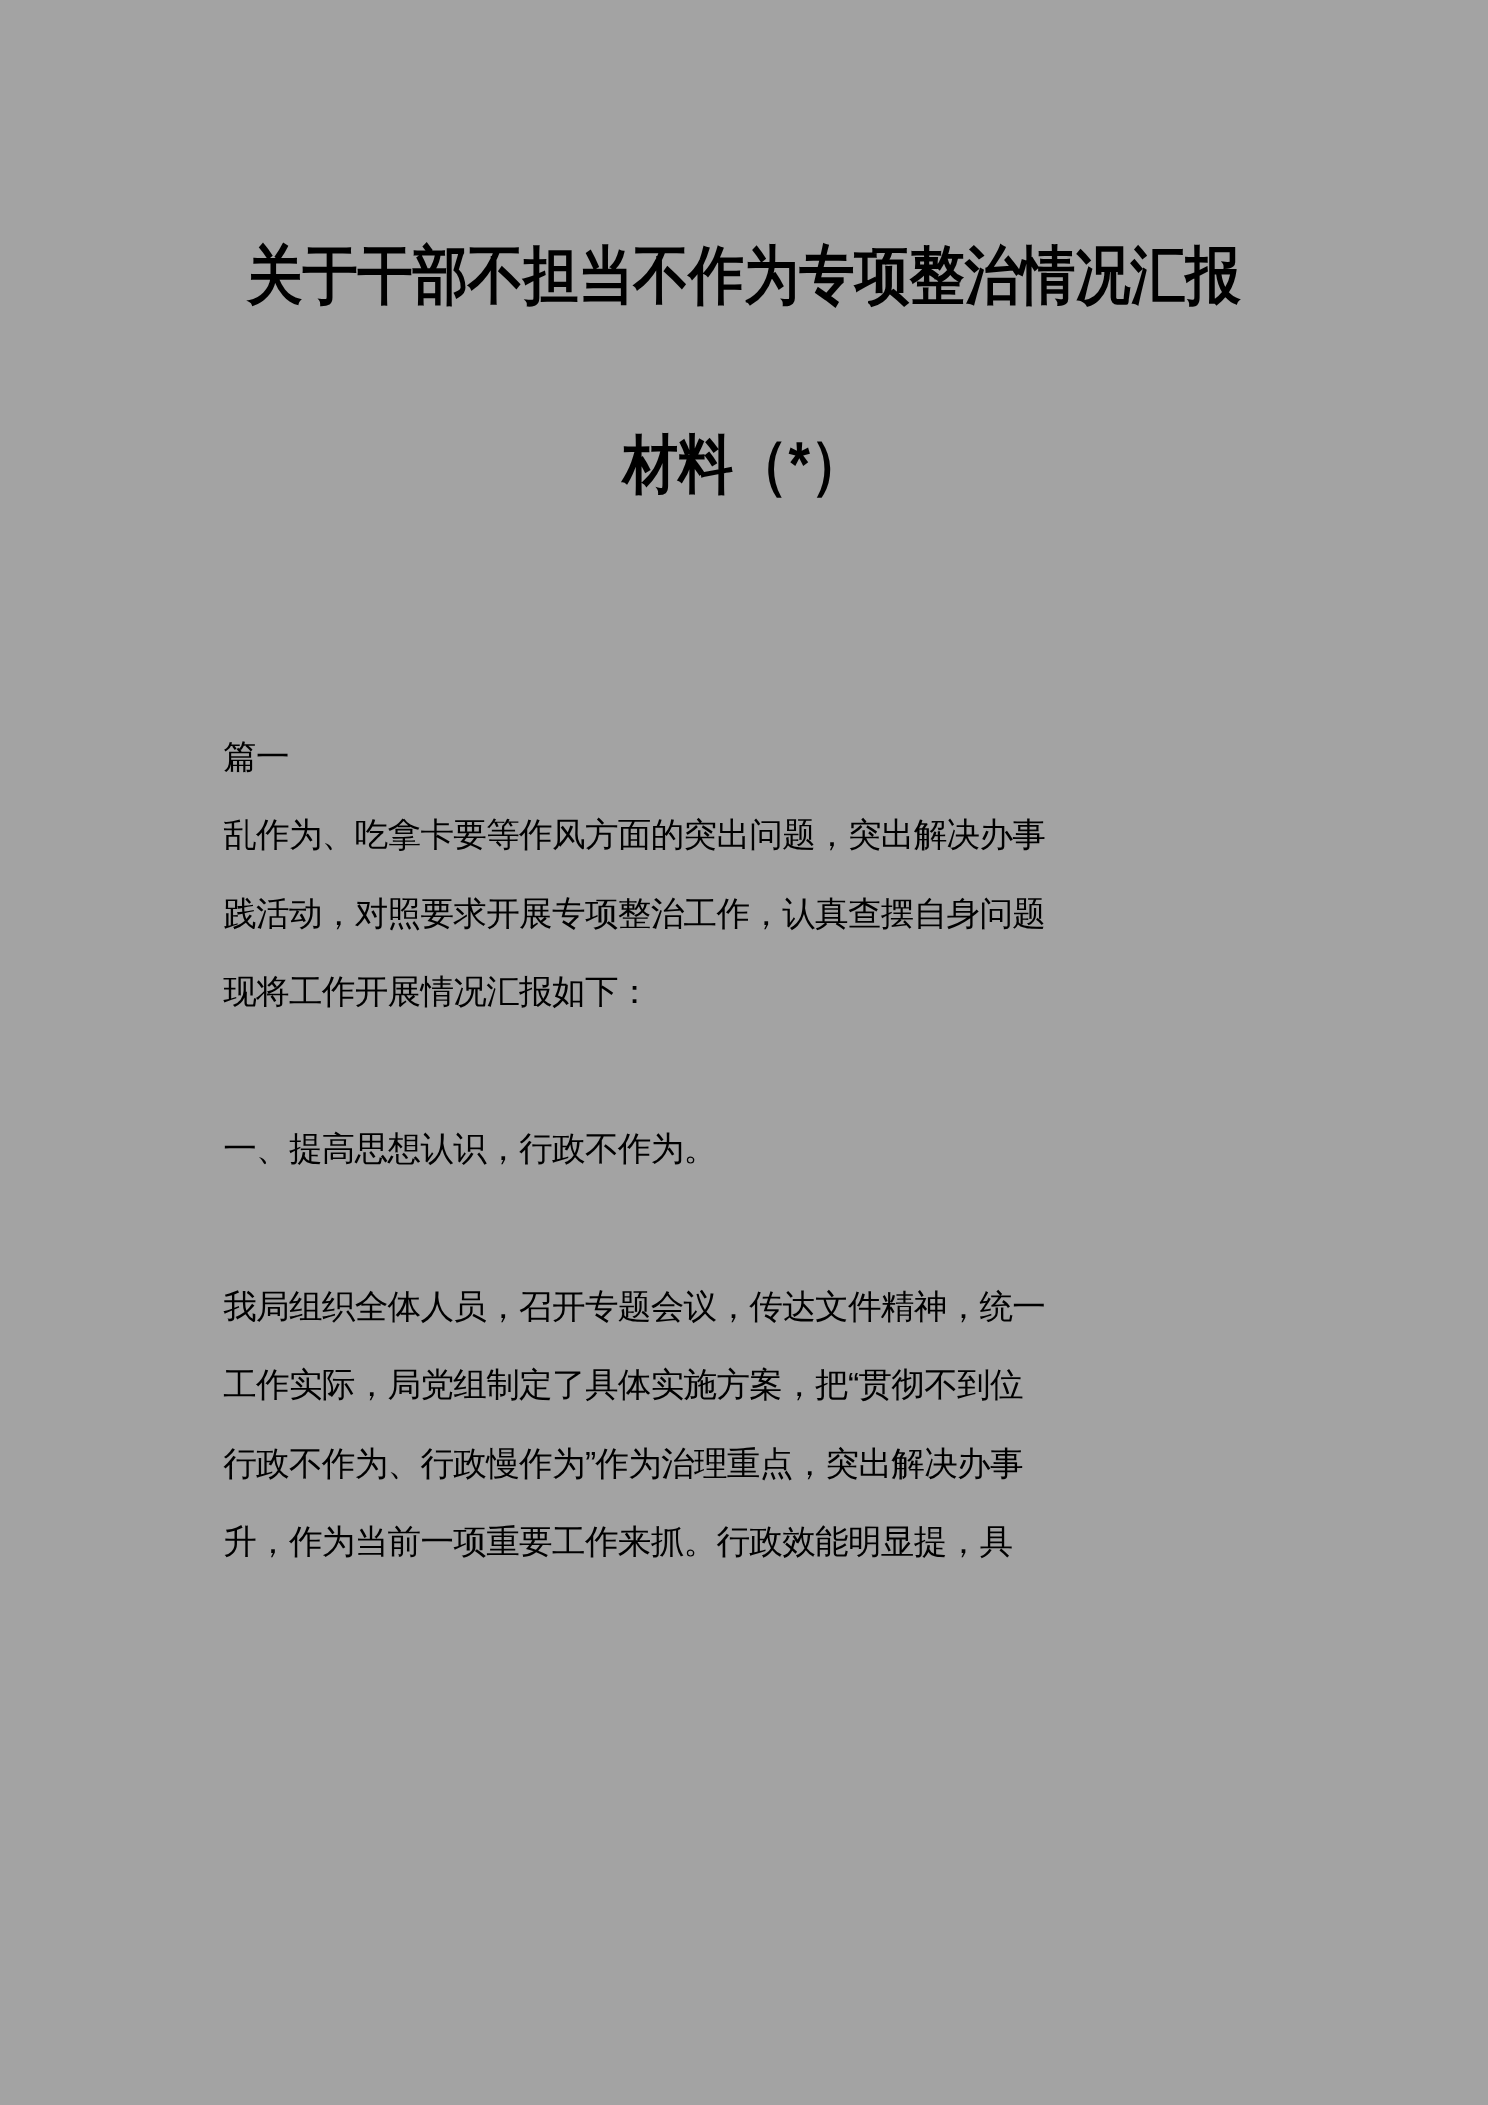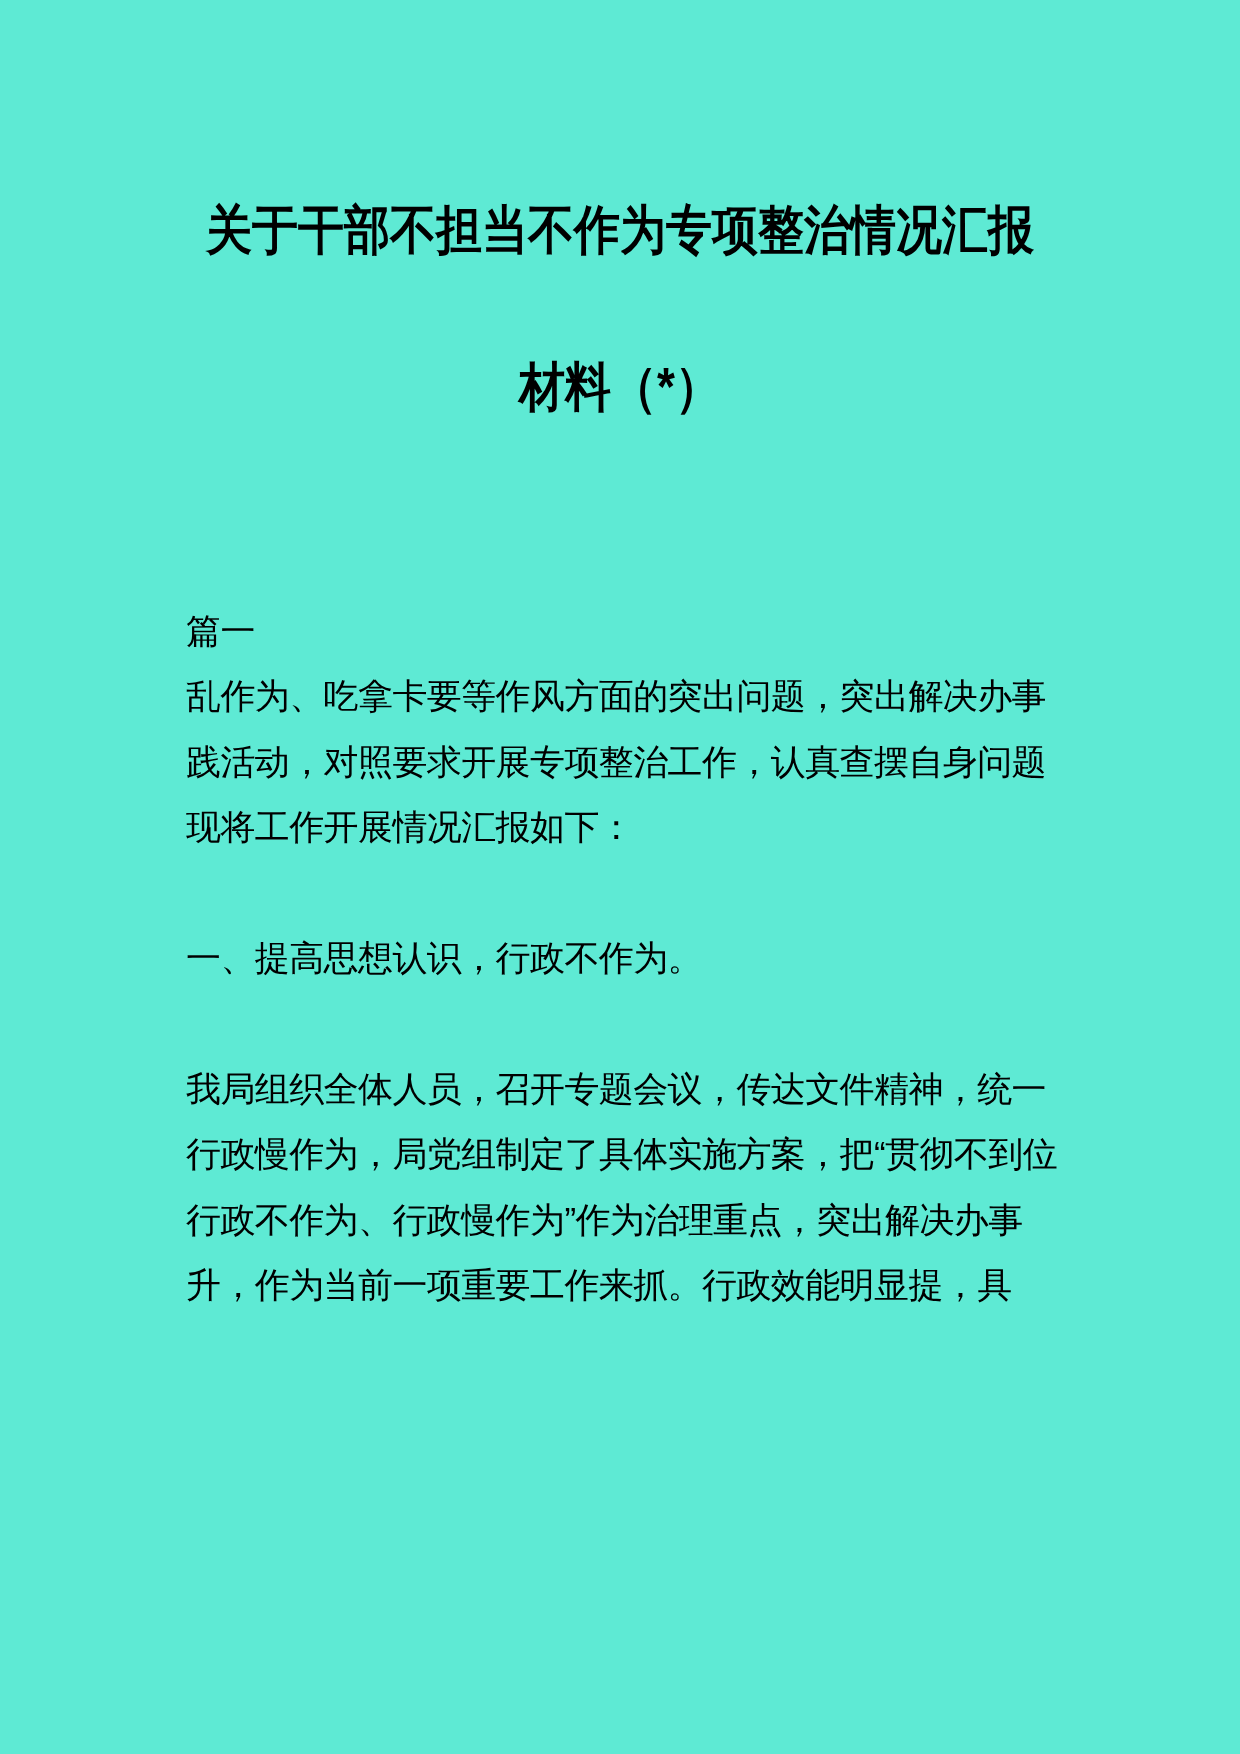--- a/index.html
+++ b/index.html
@@ -7,21 +7,21 @@
     width: 1240px;
     height: 1754px;
     background: #ffffff;
     color: #000000;
     font-family: "Liberation Sans", sans-serif;
   }
   .page {
     position: relative;
     width: 1240px;
     height: 1754px;
-    background: #5eead4;
+    background: #a3a3a3;
     overflow: hidden;
   }
   .title-line {
     position: absolute;
     left: 0;
     width: 100%;
     text-align: center;
     font-weight: 700;
     font-size: 46px;
     line-height: 58px;
@@ -29,21 +29,21 @@
     transform-origin: center top;
     white-space: nowrap;
   }
   .title-line-1 { top: 196px; }
   .title-line-2 { top: 353px; }
   .doc-body {
     position: absolute;
     top: 598px;
     left: 186px;
     width: 886px;
-    font-size: 35px;
+    font-size: 28px;
     font-weight: 400;
   }
   .bline {
     height: 65.4px;
     line-height: 65.4px;
     white-space: nowrap;
     letter-spacing: -0.6px;
   }
 </style>
 </head>
@@ -62,18 +62,18 @@
     <div class="bline">践活动，对照要求开展专项整治工作，认真查摆自身问题</div>
     <div class="bline">现将工作开展情况汇报如下：</div>
 
     <div class="bline"></div>
 
     <div class="bline">一、提高思想认识，行政不作为。</div>
 
     <div class="bline"></div>
 
     <div class="bline">我局组织全体人员，召开专题会议，传达文件精神，统一</div>
-    <div class="bline">行政慢作为，局党组制定了具体实施方案，把“贯彻不到位</div>
+    <div class="bline">工作实际，局党组制定了具体实施方案，把“贯彻不到位</div>
     <div class="bline">行政不作为、行政慢作为”作为治理重点，突出解决办事</div>
     <div class="bline">升，作为当前一项重要工作来抓。行政效能明显提，具</div>
   </div>
 
 </div>
 
 </body></html>

